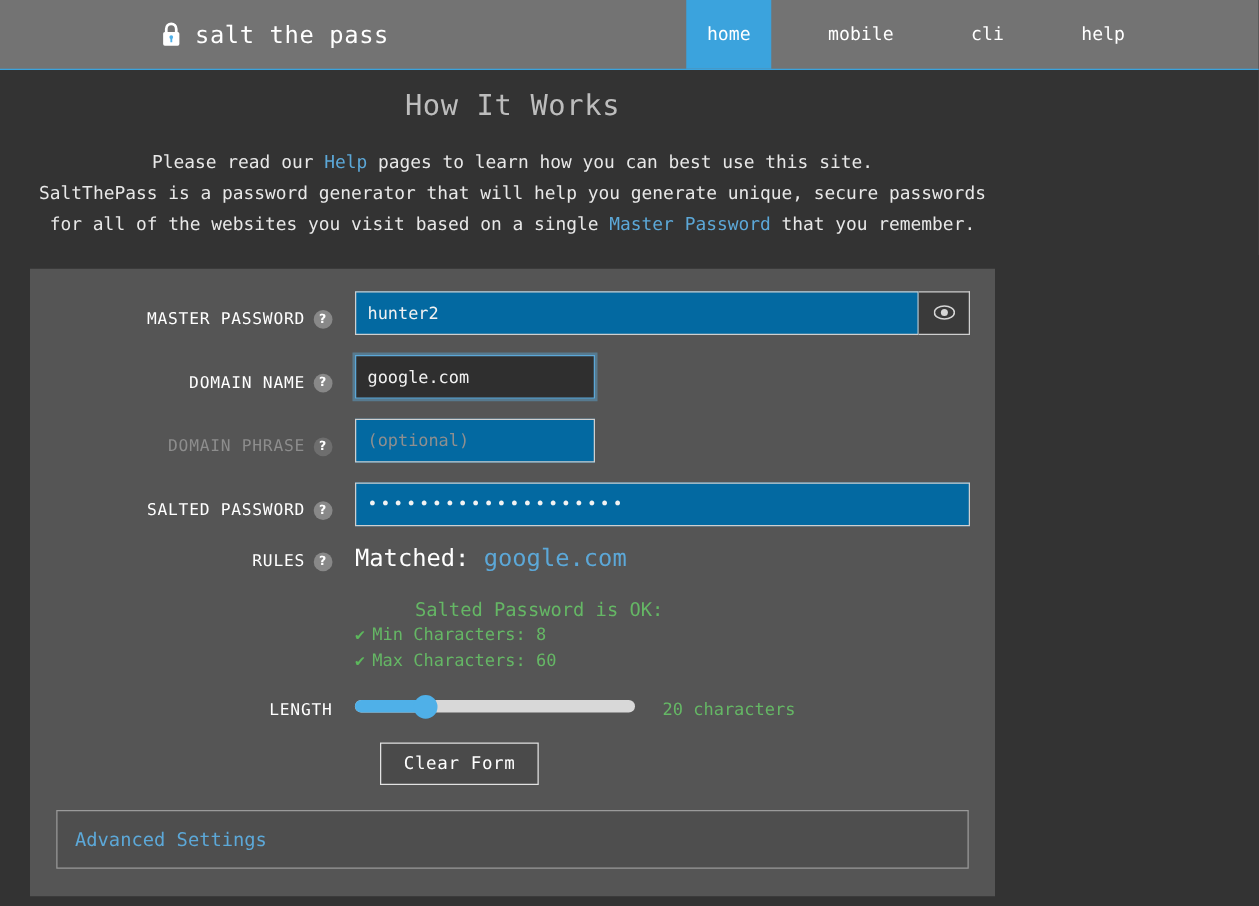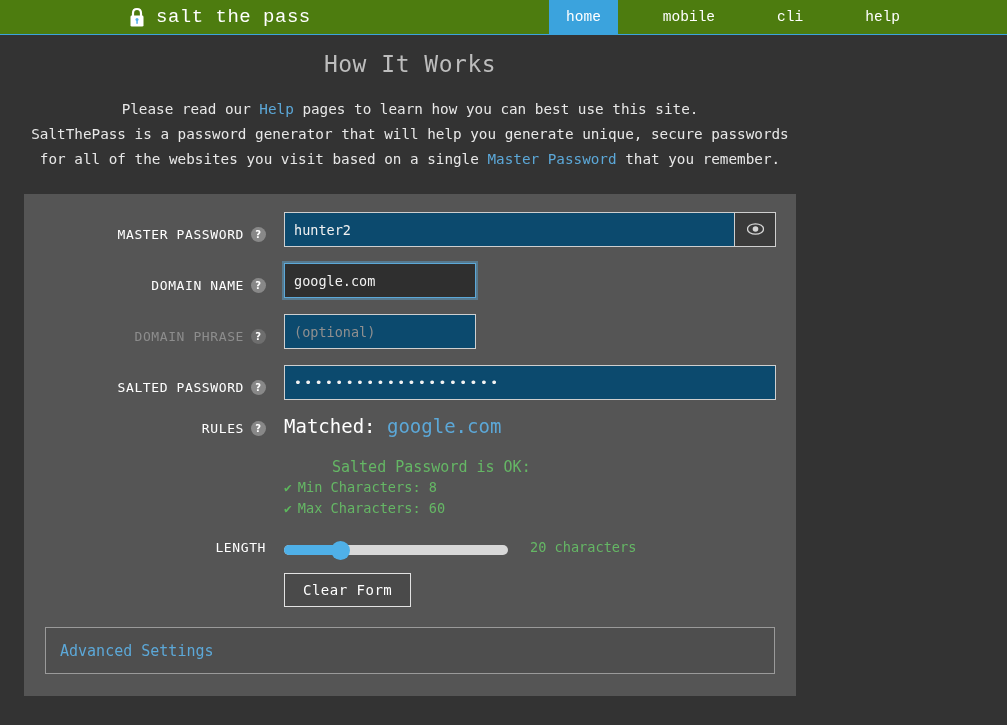--- a/index.html
+++ b/index.html
@@ -11,26 +11,25 @@
     width: 1007px;
     height: 725px;
     background: #333333;
     font-family: "DejaVu Sans Mono", "Liberation Mono", monospace;
     overflow: hidden;
   }
 
   
   .navbar {
     position: relative;
-    height: 35px;
-    background: #4d7c0f;
+    height: 56px;
+    background: #737373;
     display: flex;
     align-items: stretch;
     border-bottom: 1px solid #3ba3dd;
-    font-family: Liberation Mono, monospace;
   }
   .brand {
     display: flex;
     align-items: center;
     gap: 10px;
     padding-left: 128px;
     flex: 0 0 auto;
   }
   .lock-icon {
     width: 18px;
@@ -148,21 +147,21 @@
     padding-left: 18px;
     position: relative;
   }
   .input-group {
     display: flex;
     align-items: stretch;
   }
   .txt {
     flex: 1 1 auto;
     height: 35px;
-    background: #0c4a6e;
+    background: #0369a1;
     border: 1px solid #cfcfcf;
     color: #f2f2f2;
     font-family: "DejaVu Sans Mono", "Liberation Mono", monospace;
     font-size: 13.5px;
     padding: 0 9px;
     outline: none;
   }
   .txt::placeholder { color: #8f8f8f; }
   .txt.focused {
     border: 1px solid #5ca8d8;
@@ -240,21 +239,21 @@
     flex: 0 0 222px;
     text-align: right;
     color: #ffffff;
     font-size: 13px;
     letter-spacing: 0.6px;
   }
   .slider-area {
     flex: 1 1 auto;
     padding-left: 18px;
     display: flex;
-    align-items: flex-end;
+    align-items: flex-start;
   }
   .slider {
     position: relative;
     width: 224px;
     height: 10px;
     background: #d8d8d8;
     border-radius: 5px;
     cursor: pointer;
     flex: 0 0 auto;
   }
@@ -281,20 +280,21 @@
     color: #65b765;
     font-size: 13.6px;
     padding-left: 22px;
     white-space: nowrap;
   }
 
   
   .btn-row {
     display: flex;
     margin-bottom: 20px;
+    gap: 20px;
   }
   .btn-spacer { width: 222px; flex: 0 0 222px; }
   .btn-area { flex: 1 1 auto; padding-left: 18px; }
   .btn-clear {
     background: #4a4a4a;
     border: 1px solid #e2e2e2;
     color: #ffffff;
     font-family: "DejaVu Sans Mono", "Liberation Mono", monospace;
     font-size: 14px;
     padding: 8px 18px;

